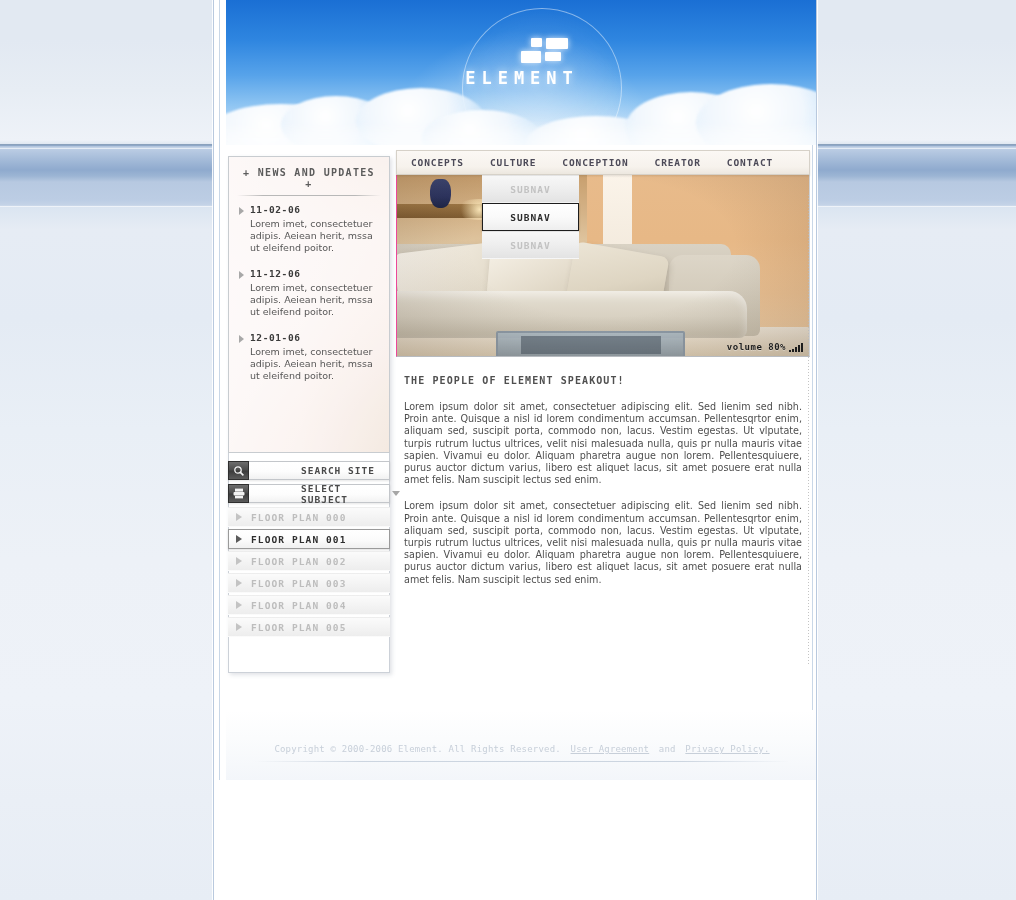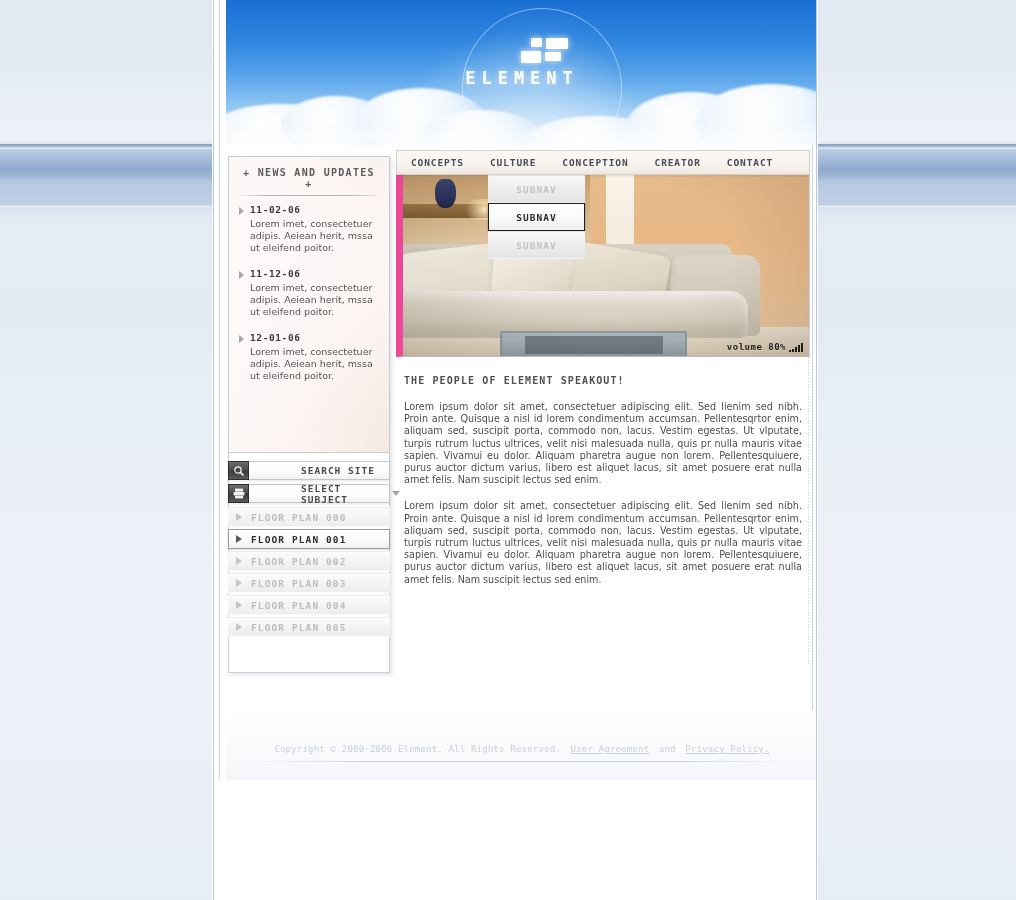--- a/index.html
+++ b/index.html
@@ -247,21 +247,21 @@
     font-size: 9.5px; font-weight: bold; letter-spacing: .9px;
     color: #4c4a58;
     margin-right: 26px;
     white-space: nowrap;
   }
   #hero {
     position: relative;
     height: 182px;
     margin-top: 0;
     overflow: hidden;
-    border-left: 7px solid #ec4899;
+    border-left: 1px solid #ec4899;
     border-right: 1px solid #cfd2d6;
     border-bottom: 1px solid #b7bbc0;
   }
   #hero-img { position: absolute; inset: 0; }
   .h-wall-left { position: absolute; left: 0; top: 0; width: 46%; height: 100%;
     background: linear-gradient(to bottom, #c89f6e 0%, #d5b489 22%, #e4cdaa 45%, #efe0c8 70%, #f3ead9 100%); }
   .h-wall-right { position: absolute; left: 46%; top: 0; width: 54%; height: 100%;
     background: linear-gradient(to bottom, #e8bb8b 0%, #e7b886 35%, #e9bf91 65%, #eed0ab 100%); }
   .h-window { position: absolute; left: 50%; top: 0; width: 7%; height: 60%;
     background: linear-gradient(to bottom, #fdfaf4, #f1ece2); opacity: .9; }

